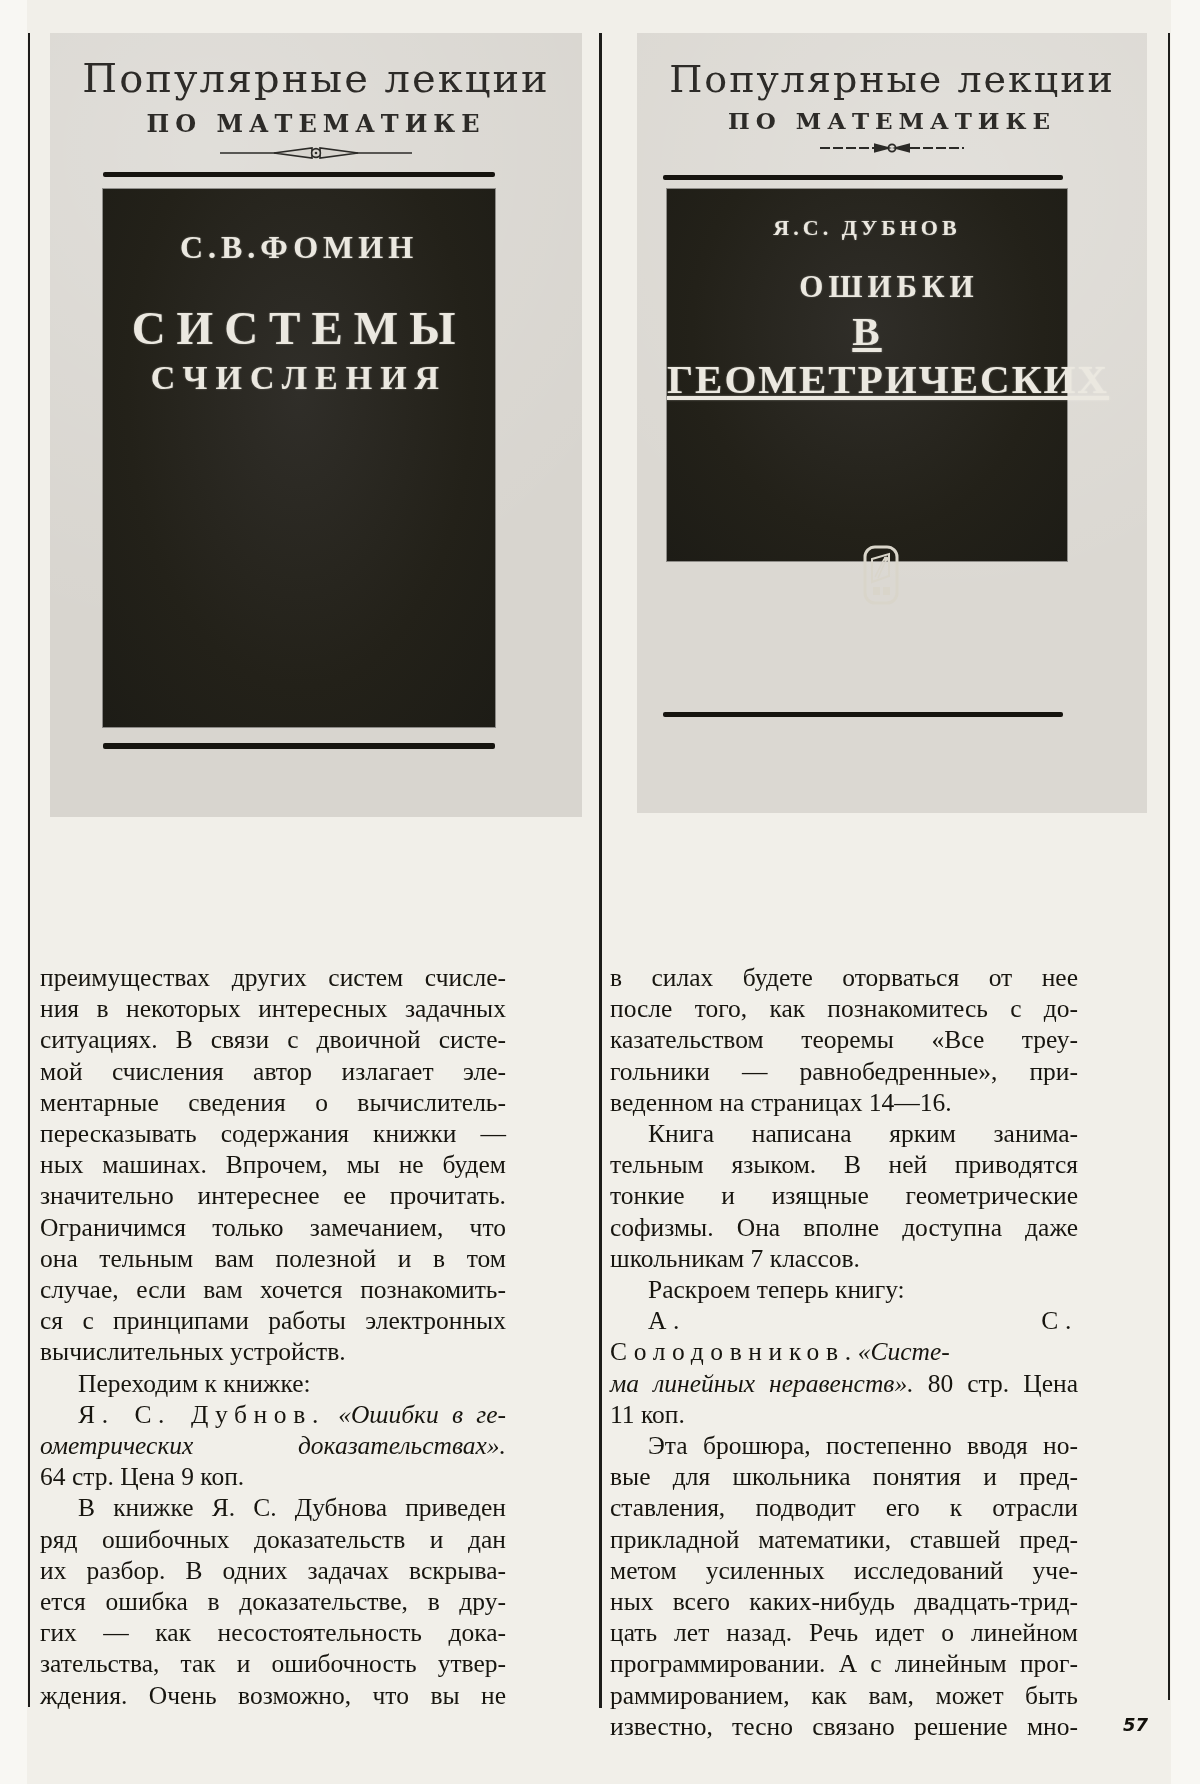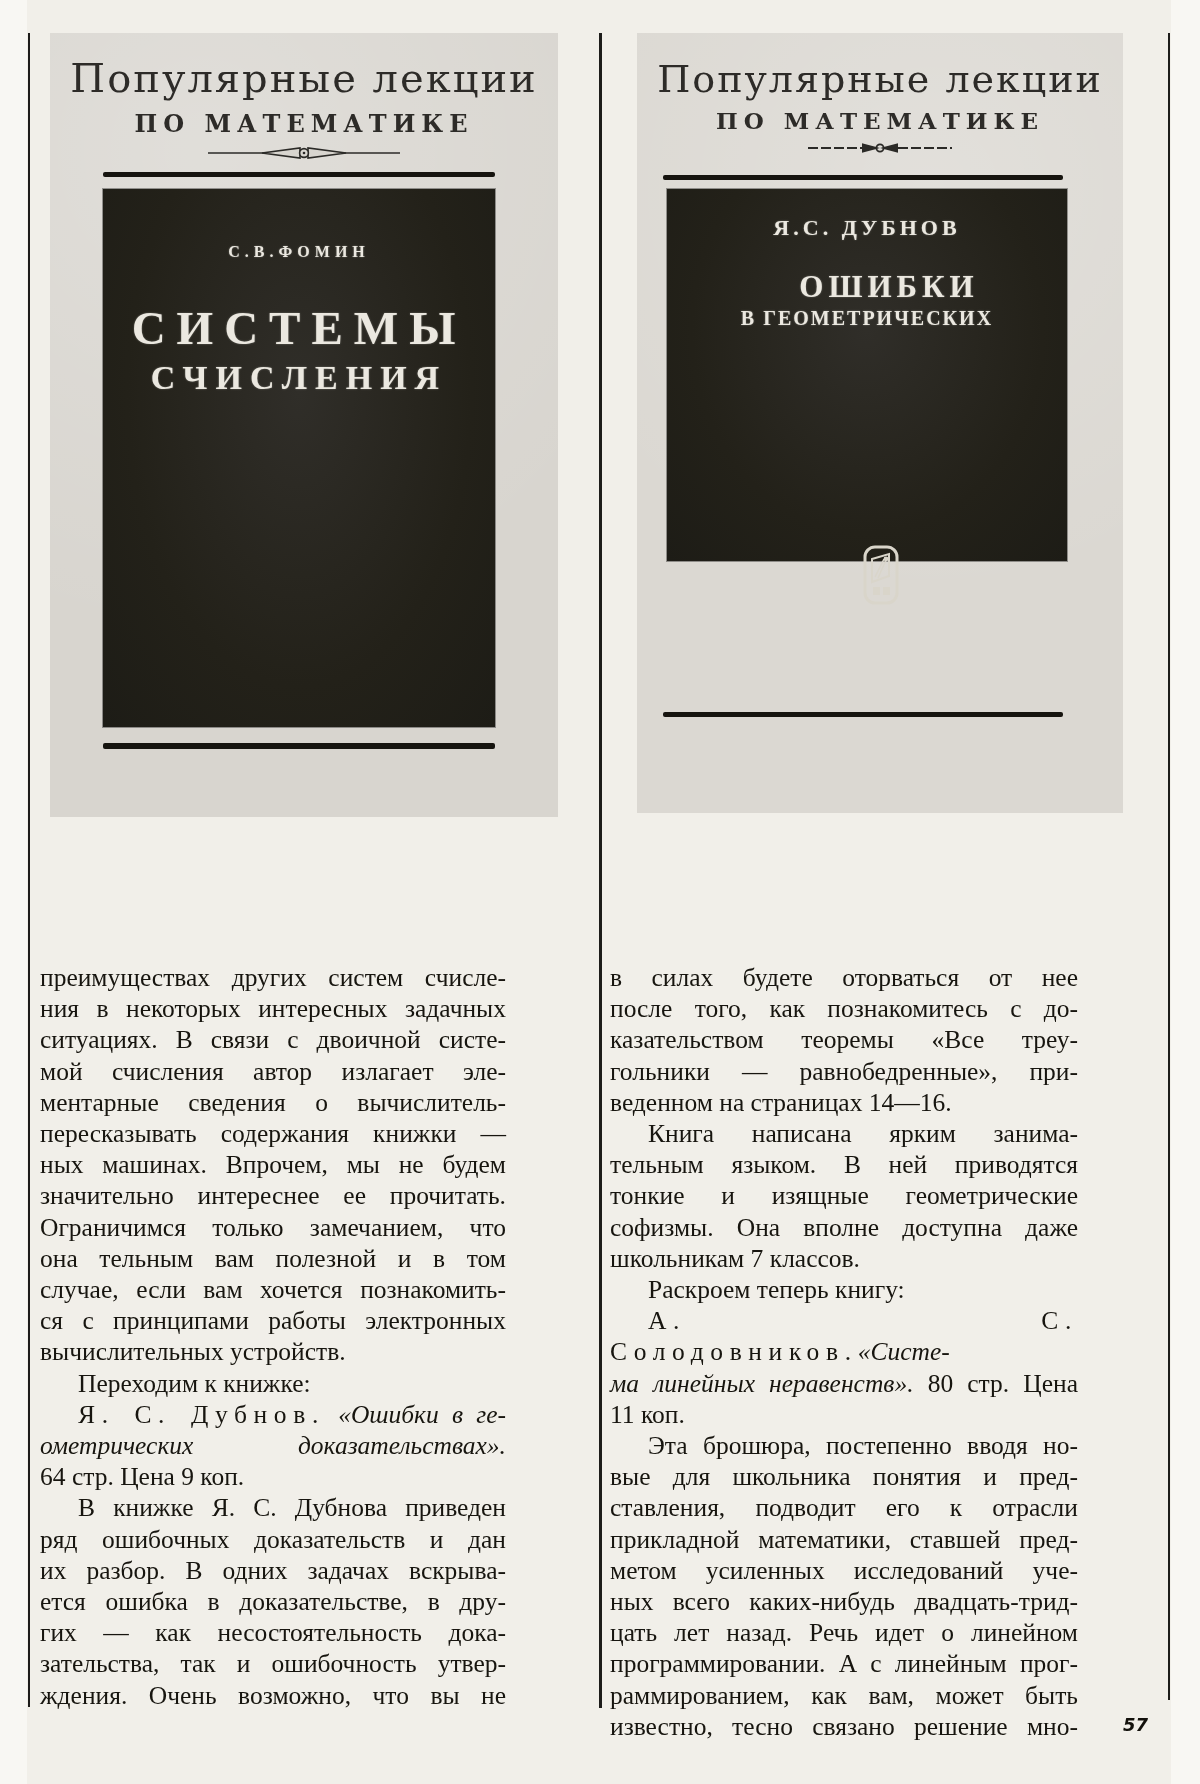--- a/index.html
+++ b/index.html
@@ -7,21 +7,21 @@
     position:relative;width:1200px;height:1784px;margin:0 auto;
     background:#f1efe9;overflow:hidden;
     font-family:"Liberation Serif",serif;
   }
   .margin-strip{position:absolute;top:0;bottom:0;background:#f8f7f3;}
   .vline{position:absolute;background:#1d1c1a;}
 
   
   .photo{position:absolute;background:
       radial-gradient(circle at 30% 15%, rgba(255,255,255,.22), rgba(255,255,255,0) 65%),
-      #d8d5cf;}
+      #d8d5cf; padding-left: 24px;}
   .photo.right{background:
       radial-gradient(circle at 60% 20%, rgba(255,255,255,.20), rgba(255,255,255,0) 60%),
       #dbd8d2;}
   .ph-text{position:absolute;left:0;width:100%;text-align:center;color:#2d2b28;}
   .ph-series1{font-family:"DejaVu Serif",serif;letter-spacing:2px;}
   .ph-series2{font-family:"DejaVu Serif",serif;font-weight:bold;letter-spacing:6px;}
   .ornament{position:absolute;left:50%;transform:translateX(-50%);}
   .rule{position:absolute;background:#16140f;border-radius:2px;}
 
   .cover{position:absolute;
@@ -57,42 +57,42 @@
     <div class="ph-text ph-series2" style="top:76px;font-size:24px;">ПО МАТЕМАТИКЕ</div>
     <svg class="ornament" style="top:112px;" width="200" height="16" viewBox="0 0 200 16">
       <line x1="4" y1="8" x2="196" y2="8" stroke="#2b2a27" stroke-width="1.6"></line>
       <polygon points="58,8 96,3 96,13" fill="#d8d5cf" stroke="#2b2a27" stroke-width="1.6"></polygon>
       <polygon points="142,8 104,3 104,13" fill="#d8d5cf" stroke="#2b2a27" stroke-width="1.6"></polygon>
       <circle cx="100" cy="8" r="4.4" fill="#d8d5cf" stroke="#2b2a27" stroke-width="1.6"></circle>
       <circle cx="100" cy="8" r="1.3" fill="#2b2a27"></circle>
     </svg>
     <div class="rule" style="left:53px;top:139px;width:392px;height:5px;"></div>
     <div class="cover" style="left:53px;top:156px;width:392px;height:538px;">
-      <div class="cv-text" style="top:54px;font-size:16px;letter-spacing:5px;">С.В.ФОМИН</div>
+      <div class="cv-text" style="top:40px;font-size:32px;letter-spacing:5px;">С.В.ФОМИН</div>
       <div class="cv-text" style="top:112px;font-size:47px;letter-spacing:11px;">СИСТЕМЫ</div>
       <div class="cv-text" style="top:170px;font-size:34px;letter-spacing:8px;">СЧИСЛЕНИЯ</div>
     </div>
     <div class="rule" style="left:53px;top:710px;width:392px;height:6px;"></div>
   </div>
 
   <div class="photo right" style="left:637px;top:33px;width:486px;height:780px;">
     <div class="ph-text ph-series1" style="top:24px;font-size:38px;">Популярные лекции</div>
     <div class="ph-text ph-series2" style="top:74px;font-size:23px;">ПО МАТЕМАТИКЕ</div>
     <svg class="ornament" style="top:108px;" width="180" height="14" viewBox="0 0 180 14">
       <line x1="18" y1="7" x2="72" y2="7" stroke="#2b2a27" stroke-width="2" stroke-dasharray="10 3"></line>
       <line x1="108" y1="7" x2="162" y2="7" stroke="#2b2a27" stroke-width="2" stroke-dasharray="10 3"></line>
       <polygon points="72,7 90,2.2 90,11.8" fill="#2b2a27" transform="rotate(180 81 7)"></polygon>
       <polygon points="108,7 90,2.2 90,11.8" fill="#2b2a27" transform="rotate(180 99 7)"></polygon>
       <circle cx="90" cy="7" r="3.6" fill="none" stroke="#2b2a27" stroke-width="1.8"></circle>
     </svg>
     <div class="rule" style="left:26px;top:142px;width:400px;height:5px;"></div>
     <div class="cover" style="left:30px;top:156px;width:400px;height:372px;">
       <div class="cv-text" style="top:26px;font-size:22px;letter-spacing:4px;">Я.С. ДУБНОВ</div>
       <div class="cv-text" style="top:80px;font-size:31px;letter-spacing:5px;margin-left:22px;">ОШИБКИ</div>
-      <div class="cv-text" style="top:118px;font-size:20px;letter-spacing:2px;">В ГЕОМЕТРИЧЕСКИХ</div>
+      <div class="cv-text" style="top:118px;font-size:41px;letter-spacing:2px;text-decoration:underline;">В ГЕОМЕТРИЧЕСКИХ</div>
       <svg style="position:absolute;left:196px;top:356px;" width="36" height="60" viewBox="0 0 36 60">
         <rect x="2" y="2" width="32" height="56" rx="10" fill="none" stroke="#d9d5ca" stroke-width="3"></rect>
         <polygon points="9,14 26,9 26,31 9,37" fill="none" stroke="#d9d5ca" stroke-width="2"></polygon>
         <line x1="12" y1="32" x2="21" y2="14" stroke="#d9d5ca" stroke-width="1.5"></line>
         <line x1="15" y1="33" x2="23" y2="15" stroke="#d9d5ca" stroke-width="1.5"></line>
         <circle cx="23" cy="14" r="2.4" fill="#d9d5ca"></circle>
         <rect x="10" y="42" width="7" height="8" fill="#d9d5ca"></rect>
         <rect x="20" y="42" width="7" height="8" fill="#d9d5ca"></rect>
       </svg>
     </div>

